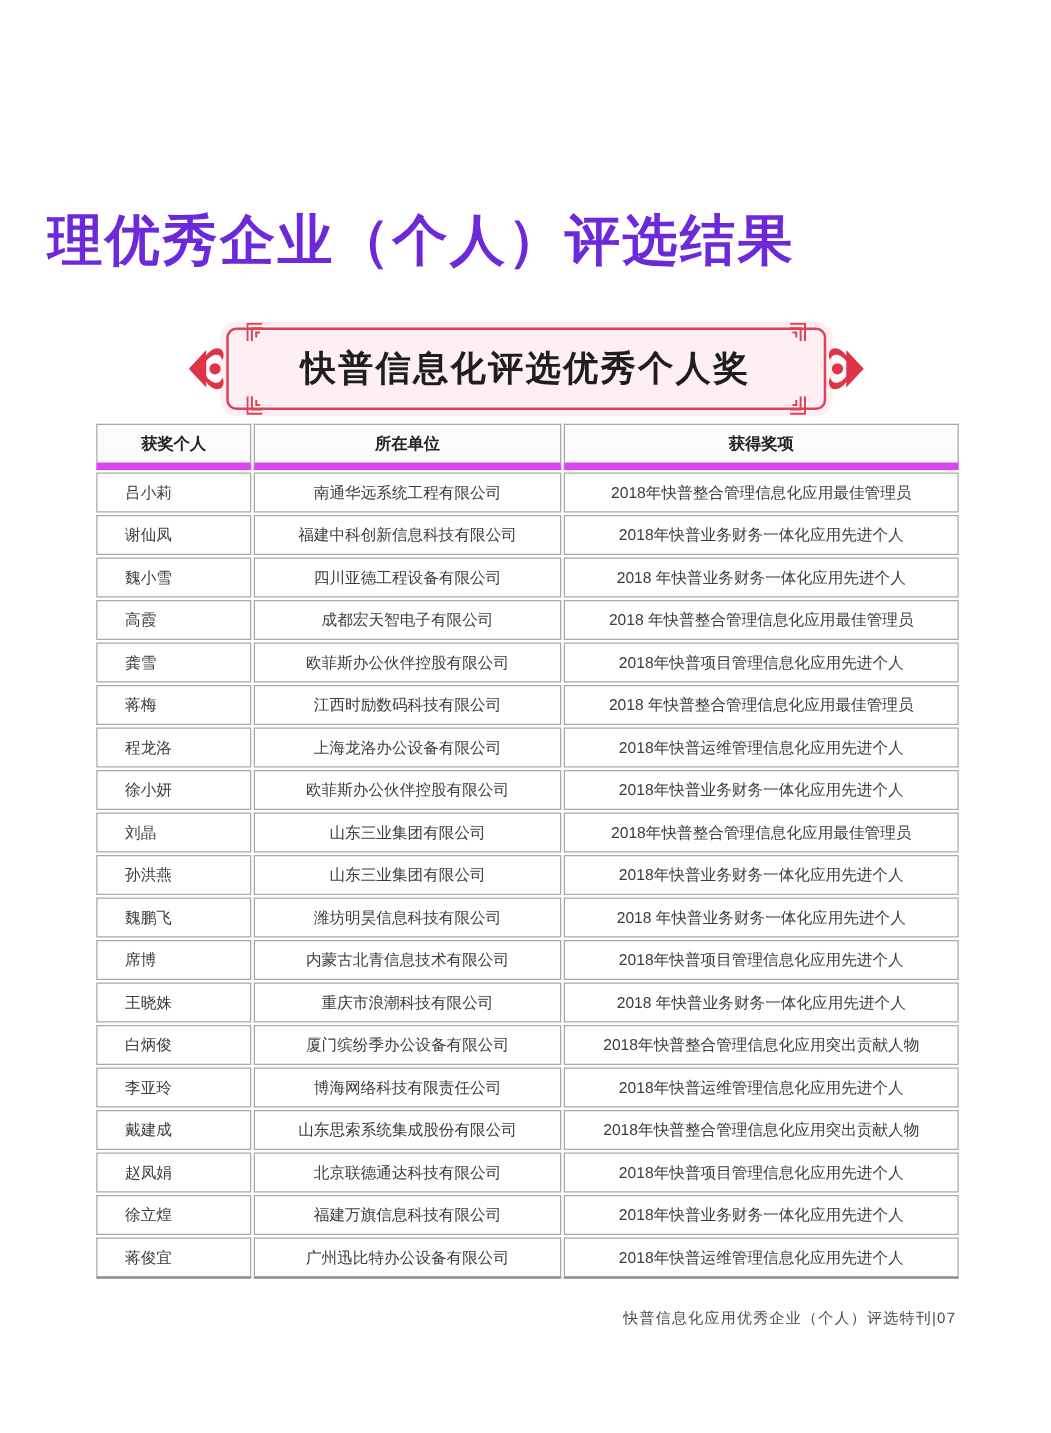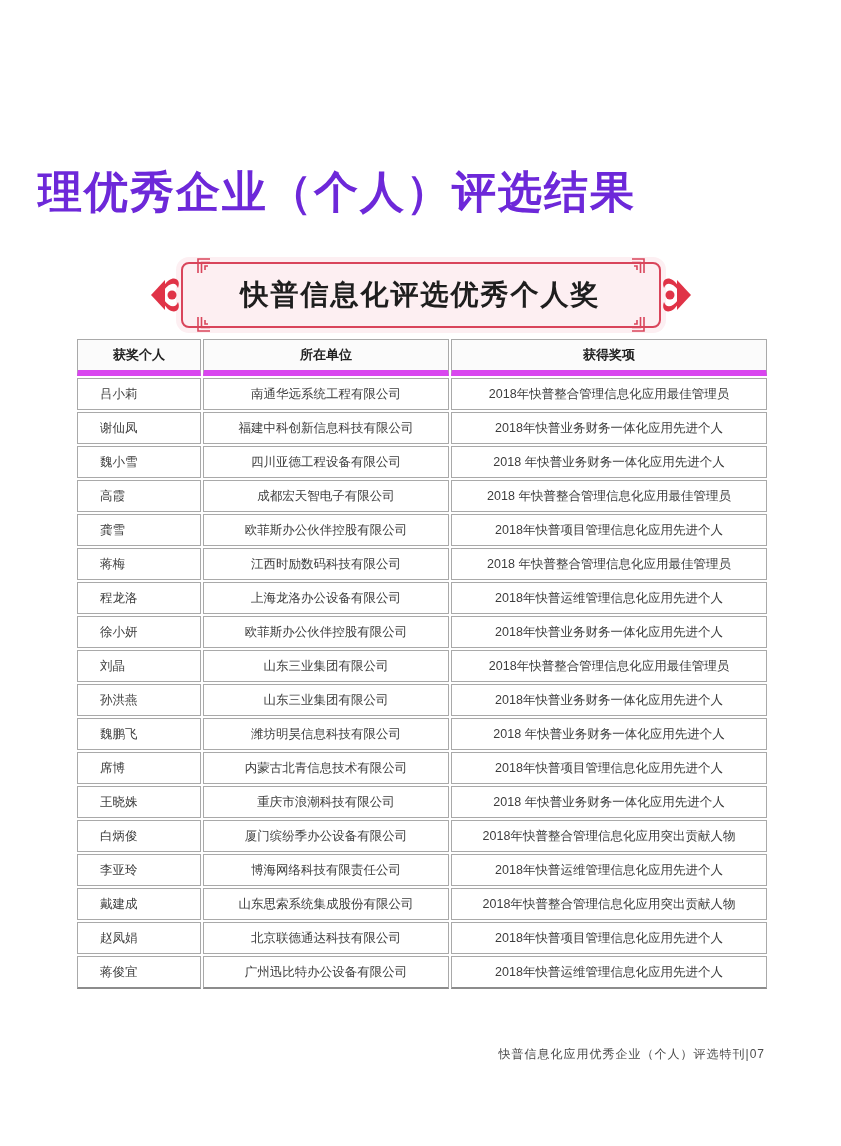--- a/index.html
+++ b/index.html
@@ -235,20 +235,25 @@
           <td class="c0">戴建成</td>
           <td class="c1">山东思索系统集成股份有限公司</td>
           <td class="c2">2018年快普整合管理信息化应用突出贡献人物</td>
         </tr>
         <tr>
           <td class="c0">赵凤娟</td>
           <td class="c1">北京联德通达科技有限公司</td>
           <td class="c2">2018年快普项目管理信息化应用先进个人</td>
         </tr>
         <tr>
+          <td class="c0">徐立煌</td>
+          <td class="c1">福建万旗信息科技有限公司</td>
+          <td class="c2">2018年快普业务财务一体化应用先进个人</td>
+        </tr>
+        <tr>
           <td class="c0">蒋俊宜</td>
           <td class="c1">广州迅比特办公设备有限公司</td>
           <td class="c2">2018年快普运维管理信息化应用先进个人</td>
         </tr>
       </tbody>
   </table>
 
   <div class="page-footer">快普信息化应用优秀企业（个人）评选特刊|07</div>
 
 </div>

